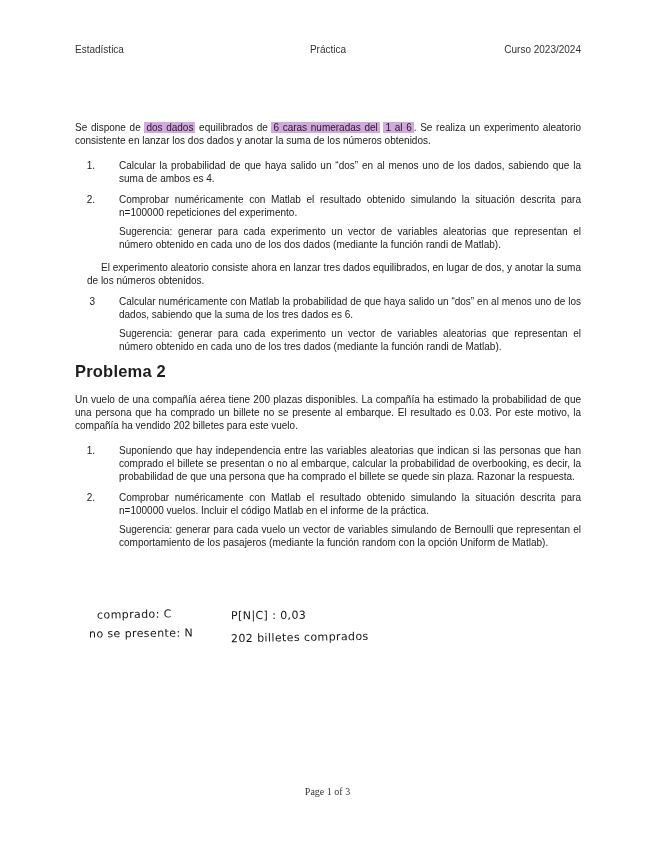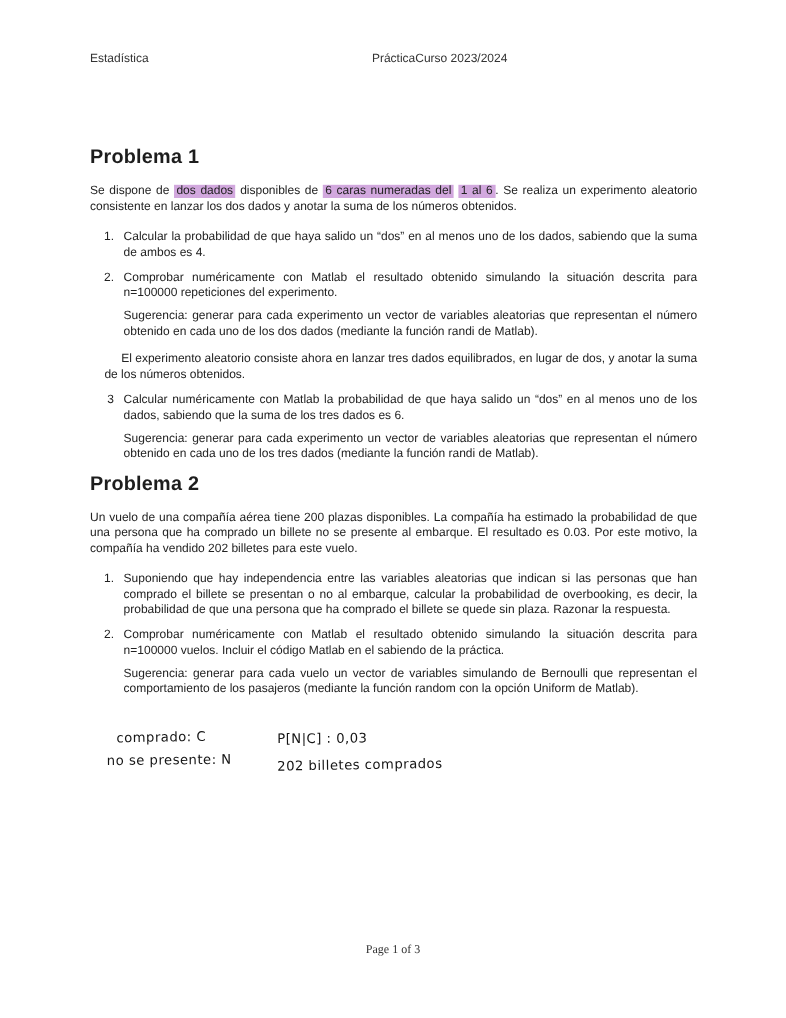--- a/index.html
+++ b/index.html
@@ -9,38 +9,38 @@
     font-family: "Liberation Sans", sans-serif;
     color: var(--text, #222222);
   }
   .page { position: relative; width: 655px; height: 848px; background: #ffffff; overflow: hidden; }
 
   .header {
     position: absolute; top: 44px; left: 75px; right: 74px;
     display: grid; grid-template-columns: 1fr auto 1fr;
     font-size: 10px; color: #333;
   }
-  .header .h-right { text-align: left; }
+  .header .h-right { text-align: right; }
   .header .h-center { text-align: center; }
 
   .content { position: absolute; top: 121px; left: 75px; width: 506px; font-size: 10px; line-height: 13px; }
 
   h1.prob {
     font-size: 16.5px; line-height: 20px; font-weight: bold;
     margin: 0 0 12px 0; color: #1d1d1d; letter-spacing: 0.2px;
   }
   .p2space { margin-top: 36px; }
 
   .para { margin: 0 0 12px 0; text-align: justify; }
   .mid { text-indent: 14px; margin: 10px 0 8px 12px; }
 
   .item { display: flex; margin-bottom: 8px; }
   .num { flex: none; width: 20px; text-align: right; margin-right: 8px; }
   .ibody { flex: 1; min-width: 0; }
-  .itext { text-align: justify; }
+  .itext { text-align: justify; margin-left: 16px; }
   .note { margin-top: 6px; }
 
   .hl { background: var(--highlight, #d2a8de); padding: 0 2px; }
   .rm { font-family: Liberation Sans, sans-serif; font-size: 10px; }
 
   .handwriting { position: absolute; left: 75px; top: 606px; width: 506px; height: 60px; font-size: 11px; color: #141414; }
   .hw { position: absolute; white-space: nowrap; font-family: "DejaVu Sans", sans-serif; letter-spacing: 0.4px; }
   .hw-1 { left: 22px; top: 2px;  transform: rotate(-1deg); }
   .hw-2 { left: 14px; top: 21px; transform: rotate(-0.6deg); }
   .hw-3 { left: 156px; top: 3px;  transform: rotate(-0.4deg); }
@@ -58,23 +58,22 @@
 <div class="page">
 
   <div class="header">
     <span class="h-left">Estadística</span>
     <span class="h-center">Práctica</span>
     <span class="h-right">Curso 2023/2024</span>
   </div>
 
   <div class="content">
 
-    <h1 class="prob">Problema 1</h1>
 
-    <p class="para"><span>Se dispone de </span><span class="hl">dos dados</span><span> disponibles de </span><span class="hl">6 caras numeradas del</span><span> </span><span class="hl">1 al 6</span><span>.  Se realiza un experimento aleatorio consistente en lanzar los dos dados y anotar la suma de los números obtenidos.</span></p>
+    <p class="para"><span>Se dispone de </span><span class="hl">dos dados</span><span> equilibrados de </span><span class="hl">6 caras numeradas del</span><span> </span><span class="hl">1 al 6</span><span>.  Se realiza un experimento aleatorio consistente en lanzar los dos dados y anotar la suma de los números obtenidos.</span></p>
 
     <div class="item">
       <span class="num">1.</span>
       <div class="ibody">
         <div class="itext"><span>Calcular la probabilidad de que haya salido un “dos” en al menos uno de los dados, sabiendo que la suma de ambos es 4.</span></div>
       </div>
     </div>
 
     <div class="item">
       <span class="num">2.</span>
@@ -101,21 +100,21 @@
     <div class="item">
       <span class="num">1.</span>
       <div class="ibody">
         <div class="itext"><span>Suponiendo que hay independencia entre las variables aleatorias que indican si las personas que han comprado el billete se presentan o no al embarque, calcular la probabilidad de overbooking, es decir, la probabilidad de que una persona que ha comprado el billete se quede sin plaza.  Razonar la respuesta.</span></div>
       </div>
     </div>
 
     <div class="item">
       <span class="num">2.</span>
       <div class="ibody">
-        <div class="itext"><span>Comprobar numéricamente con </span><span class="rm">Matlab</span><span> el resultado obtenido simulando la situación descrita para n=100000 vuelos.  Incluir el código </span><span class="rm">Matlab</span><span> en el sabiendo de la práctica.</span></div>
+        <div class="itext"><span>Comprobar numéricamente con </span><span class="rm">Matlab</span><span> el resultado obtenido simulando la situación descrita para n=100000 vuelos.  Incluir el código </span><span class="rm">Matlab</span><span> en el informe de la práctica.</span></div>
         <div class="itext note"><span>Sugerencia: generar para cada vuelo un vector de variables simulando de Bernoulli que representan el comportamiento de los pasajeros (mediante la función </span><span class="rm">random</span><span> con la opción </span><span class="rm">Uniform</span><span> de </span><span class="rm">Matlab</span><span>).</span></div>
       </div>
     </div>
 
   </div>
 
   <div class="handwriting">
     <span class="hw hw-1">comprado: C</span>
     <span class="hw hw-2">no se presente: N</span>
     <span class="hw hw-3">P[N|C] : 0,03</span>

